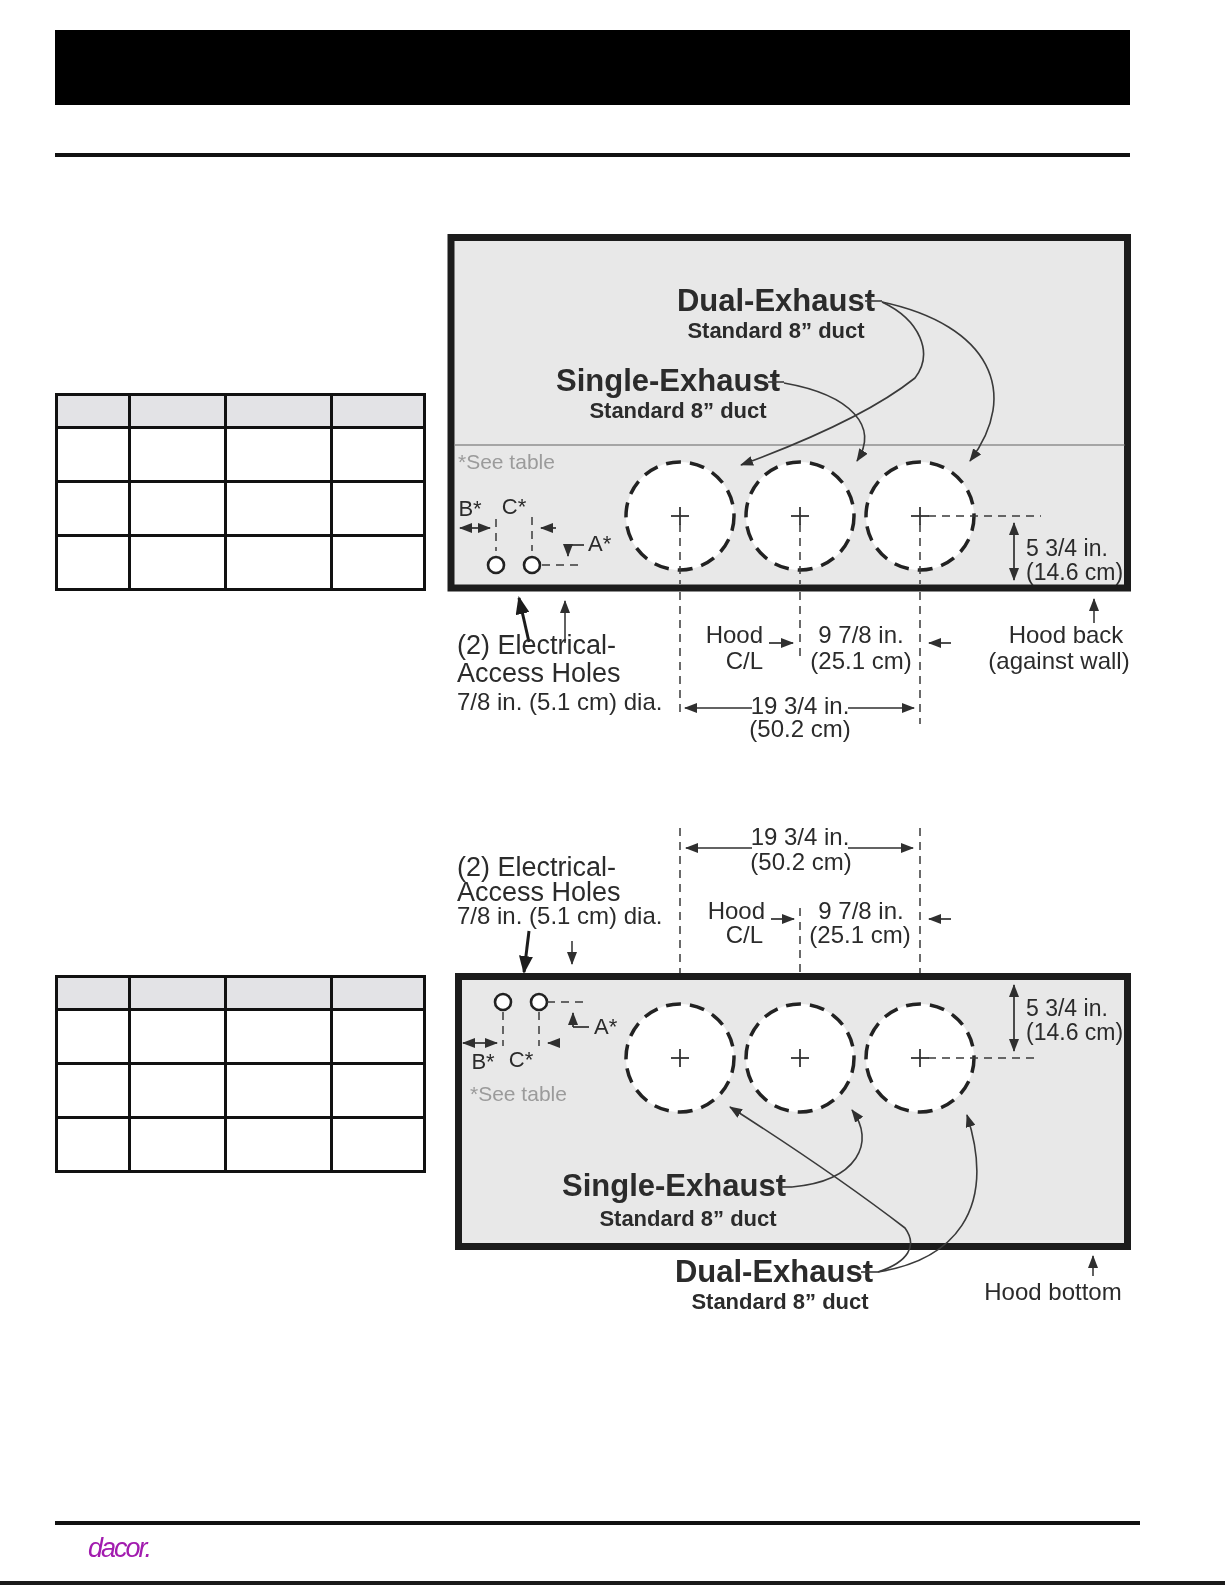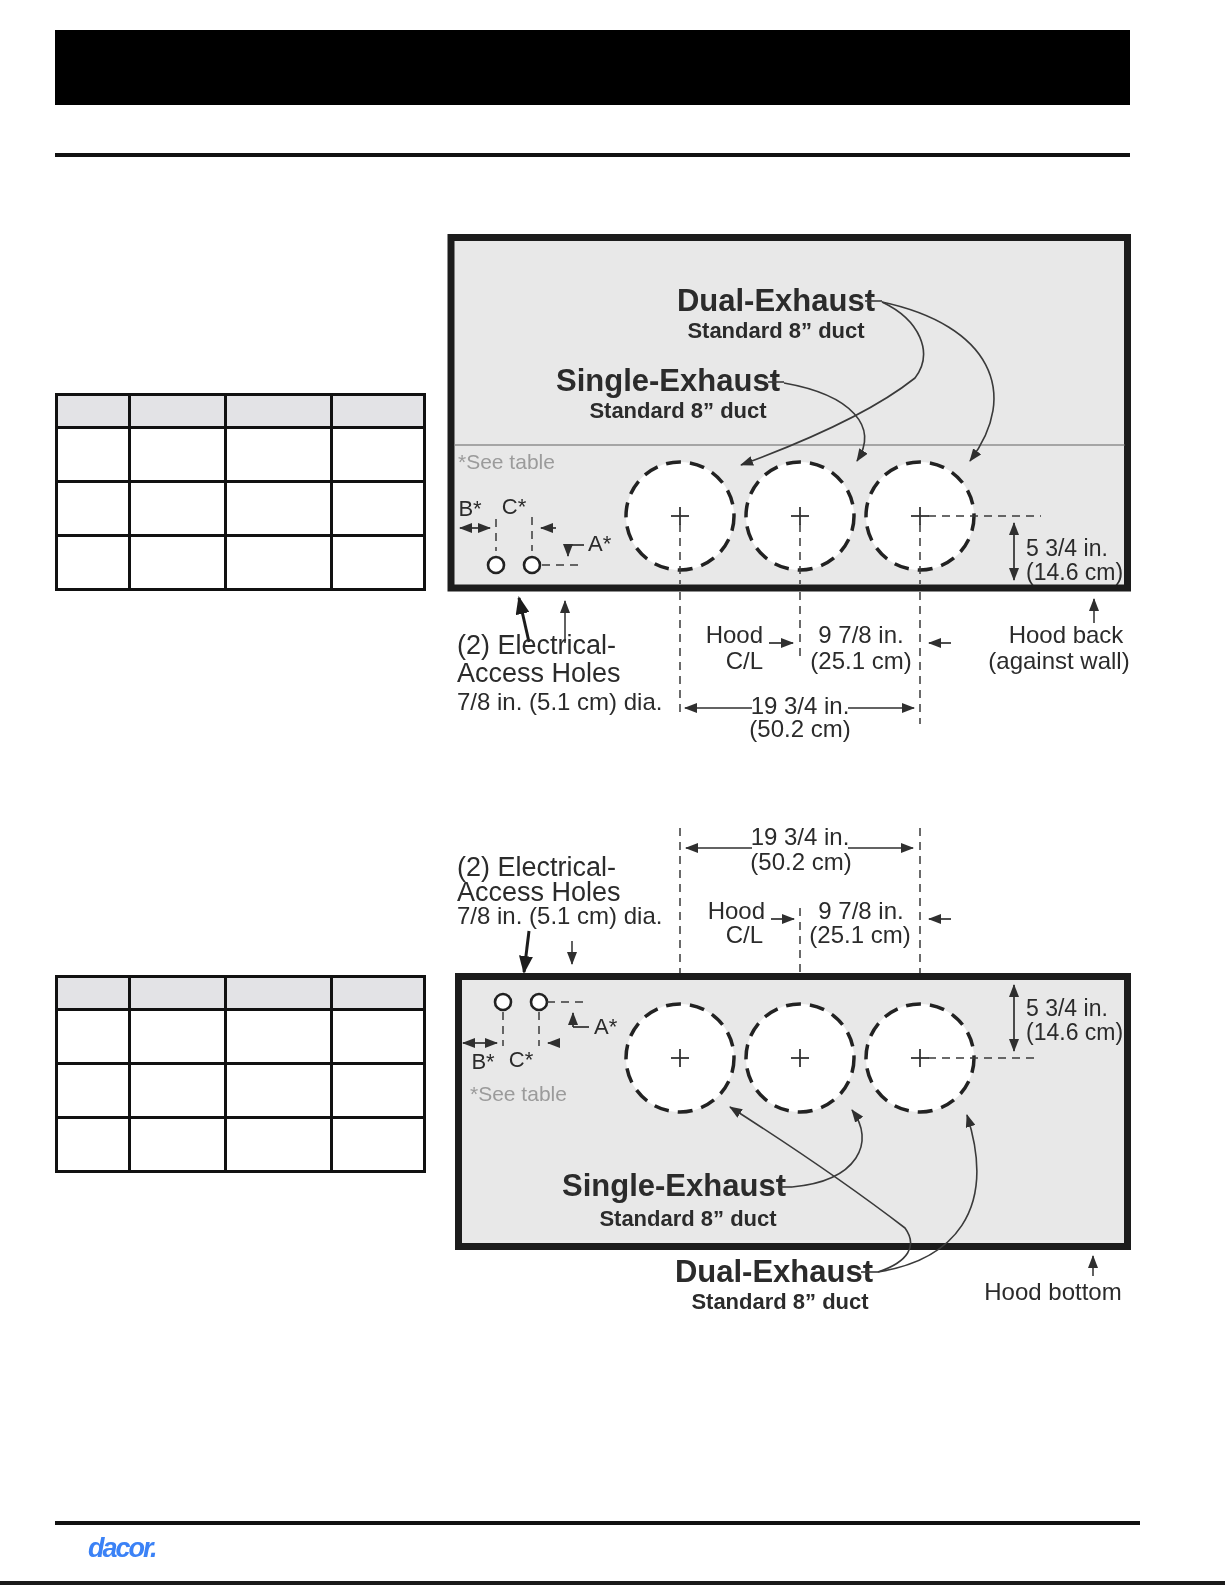--- a/index.html
+++ b/index.html
@@ -3,22 +3,22 @@
 <meta charset="utf-8">
 <style>
   html,body{margin:0;padding:0;background:#fff;}
   .page{position:relative;width:1225px;height:1585px;background:#fff;overflow:hidden;
         font-family:"Liberation Sans",sans-serif;}
   .abs{position:absolute;}
   .topbar{left:55px;top:30px;width:1075px;height:75px;background:#000;}
   .rule{left:55px;top:153px;width:1075px;height:4px;background:#111;}
   .footrule{left:55px;top:1521px;width:1085px;height:4px;background:#111;}
   .bottomedge{left:0;top:1581px;width:1225px;height:4px;background:#1a1a1a;}
-  .logo{left:88px;top:1533px;font-size:27px;font-weight:700;font-style:italic;
-        letter-spacing:-2px;color:#3b82f6;}
+  .logo{left:88px;top:1533px;font-size:27px;font-weight:400;font-style:italic;
+        letter-spacing:-2px;color:#a21caf;}
   table.spec{position:absolute;border-collapse:collapse;table-layout:fixed;}
   table.spec th,table.spec td{border:3px solid #111;padding:0;}
   table.spec th{height:30px;background:#e3e3e6;}
   table.spec td{height:51px;background:#fff;}
   svg text{fill:#2b2b2b;font-family:"Liberation Sans",sans-serif;}
   .big{font-size:31px;font-weight:600;}
   .sub{font-size:22px;font-weight:600;}
   .ann{font-size:24px;}
   .ann2{font-size:27px;}
   .small{font-size:23px;}

